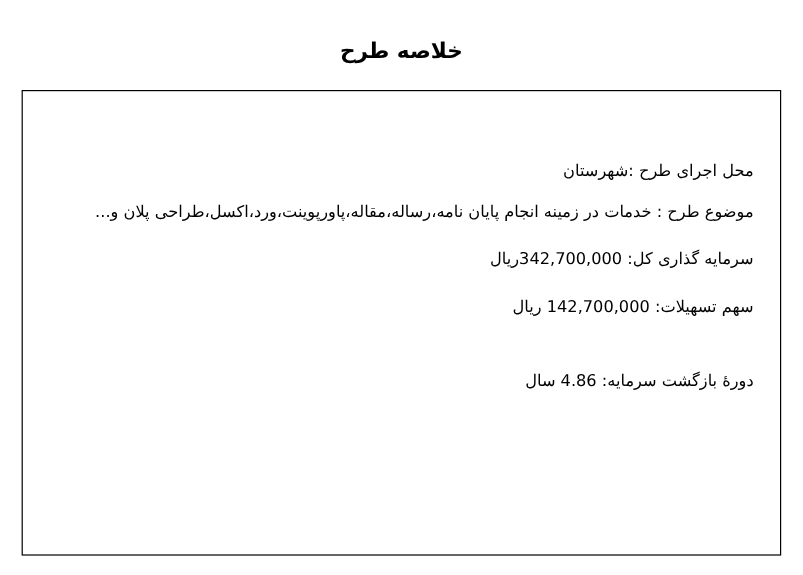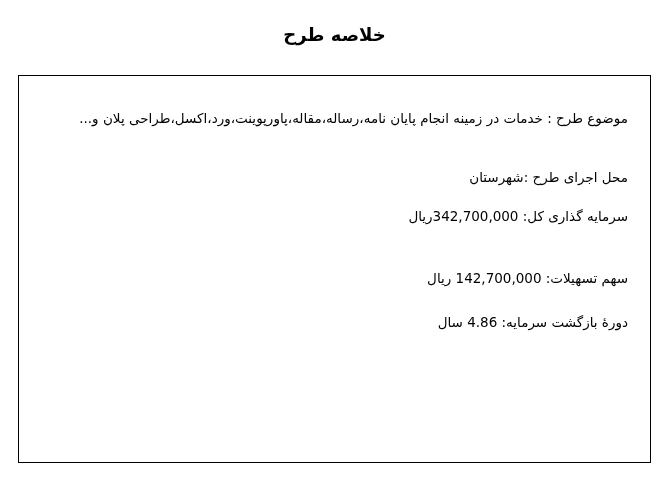--- a/index.html
+++ b/index.html
@@ -18,21 +18,21 @@
     position: relative;
     width: 669px;
     height: 479px;
     box-sizing: border-box;
   }
   .doc-title {
     text-align: center;
     font-size: 18px;
     font-weight: bold;
     margin: 0;
-    padding-top: 24px;
+    padding-top: 32px;
     padding-bottom: 18px;
     letter-spacing: 0px;
     direction: rtl;
   }
   .summary-box {
     position: absolute;
     top: 75px;
     left: 18px;
     right: 18px;
     height: 388px;
@@ -46,31 +46,31 @@
     font-size: 13.5px;
     line-height: 1.5;
     direction: rtl;
     unicode-bidi: isolate;
     white-space: nowrap;
   }
   .line-1 { margin-top: 14px; }
   .line-2 { margin-top: 39px; }
   .line-3 { margin-top: 18px; }
   .line-4 { margin-top: 42px; }
-  .line-5 { margin-top: 42px; }
-  .line-6 { margin-top: 24px; }
+  .line-5 { margin-top: 20px; }
+  .line-6 { margin-top: 42px; }
 </style>
 </head>
 <body>
 
 <div class="page">
 
   <h1 class="doc-title">خلاصه طرح</h1>
 
   <div class="summary-box">
+    <div class="line line-2">محل اجرای طرح :شهرستان</div>
     <div class="line line-1">موضوع طرح : خدمات در زمینه انجام پایان نامه،رساله،مقاله،پاورپوینت،ورد،اکسل،طراحی پلان و...</div>
-    <div class="line line-2">محل اجرای طرح :شهرستان</div>
     <div class="line line-3">سرمایه گذاری کل: 342,700,000ریال</div>
     <div class="line line-5">سهم تسهیلات: 142,700,000 ریال</div>
     <div class="line line-6">دورهٔ بازگشت سرمایه: 4.86 سال</div>
   </div>
 
 </div>
 
 </body></html>

